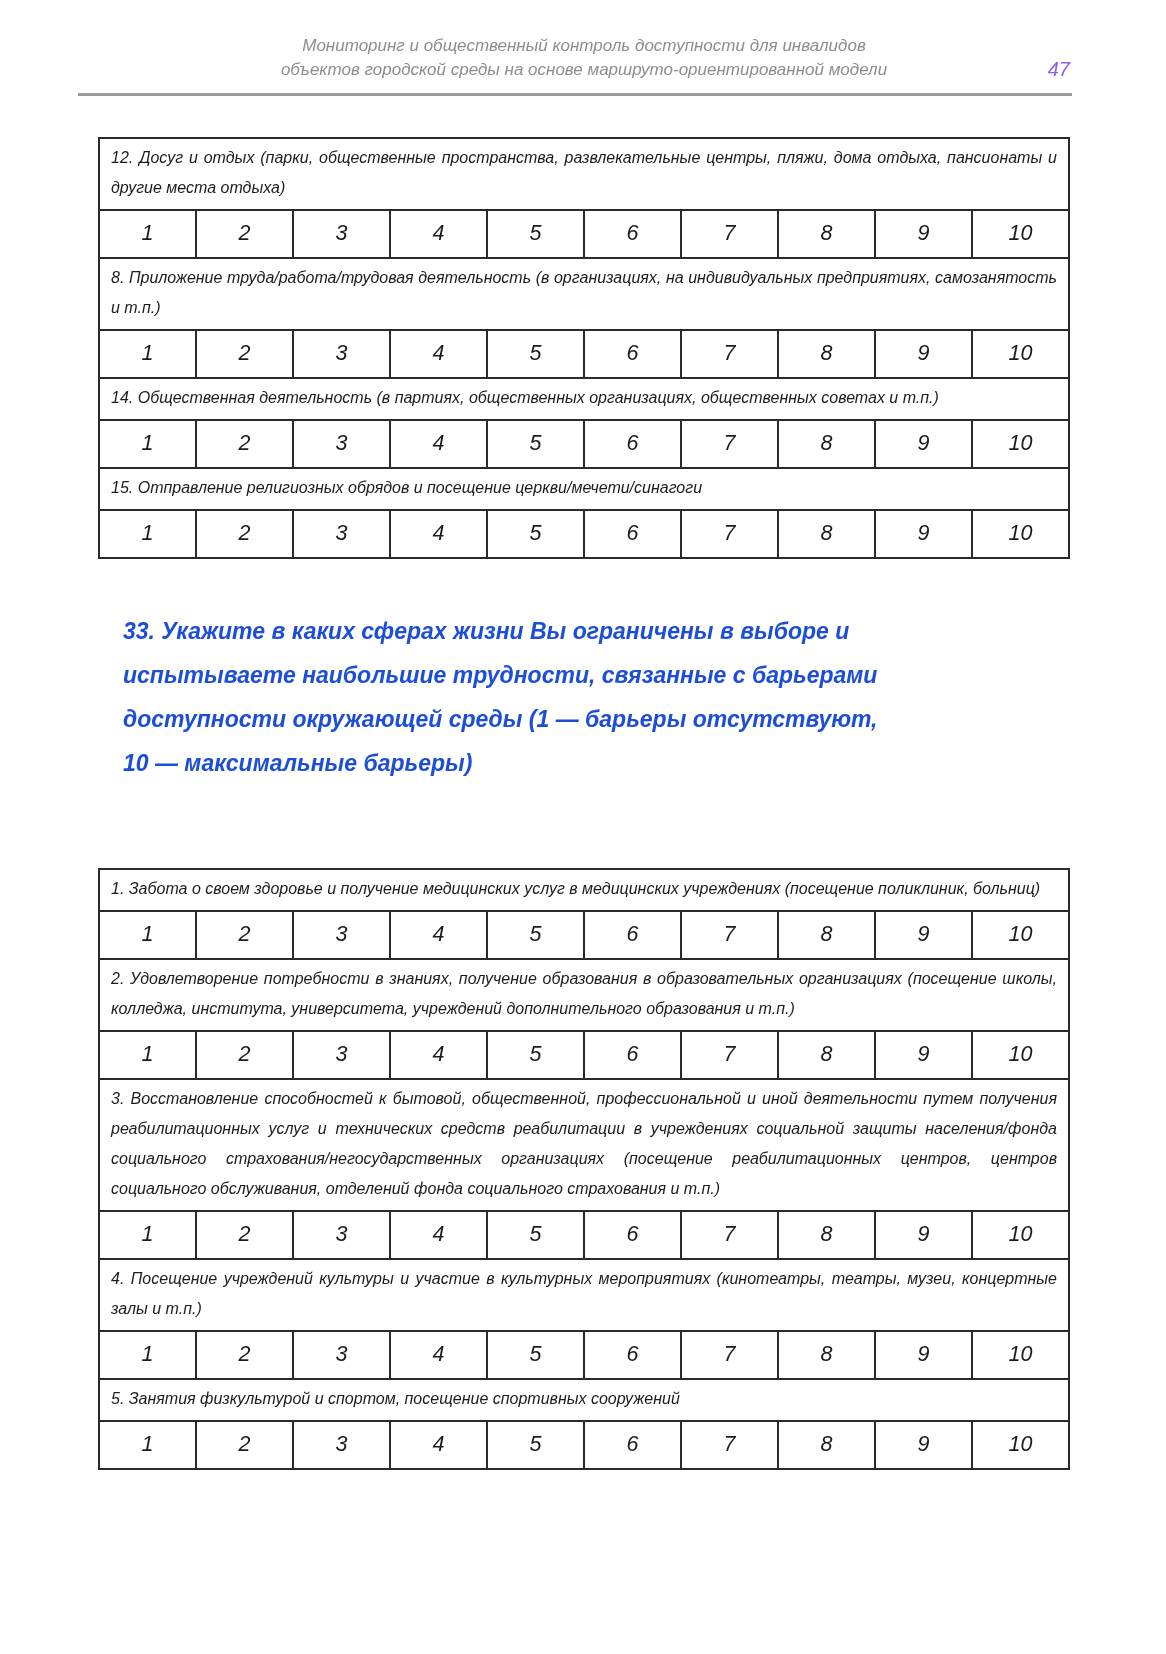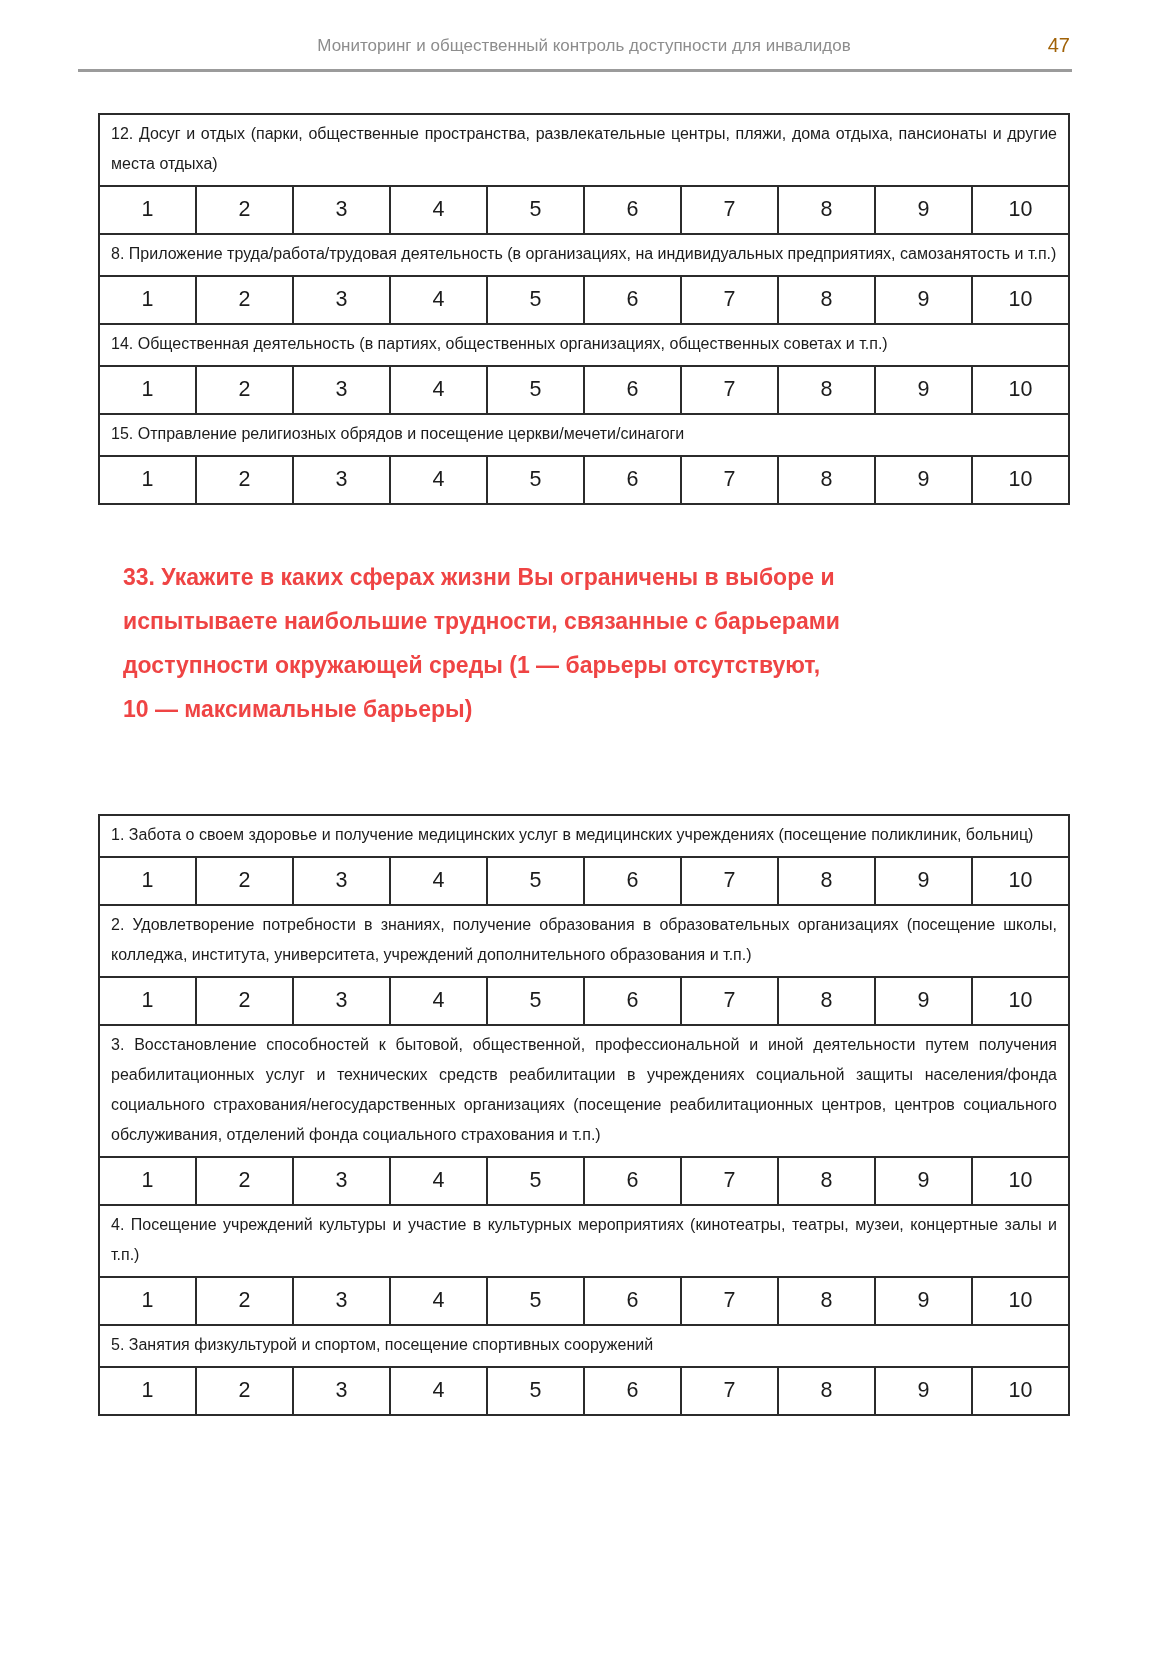--- a/index.html
+++ b/index.html
@@ -9,35 +9,36 @@
     height: 1654px;
     font-family: "Liberation Sans", "DejaVu Sans", sans-serif;
     color: #1c1c1c;
     overflow: hidden;
   }
   .page {
     position: relative;
     width: 1166px;
     height: 1654px;
     padding: 34px 96px 0 98px;
+    font-style: italic;
   }
   
   .doc-header {
     position: relative;
     text-align: center;
     color: #8d8d8d;
     font-size: 17px;
     line-height: 24px;
   }
   .doc-header .page-number {
     position: absolute;
     right: 0;
     bottom: 1px;
     font-size: 20px;
-    color: #a16207;
+    color: #8b5cf6;
   }
   .header-rule {
     border: none;
     border-top: 3px solid #9b9b9b;
     margin: 11px 0 0 -20px;
     width: calc(100% + 22px);
     height: 0;
   }
   
   table.scale-table {
@@ -61,31 +62,32 @@
   }
   #table-top { margin-top: 41px; }
   #table-barriers { margin-top: 83px; }
   
   .q33-heading {
     margin: 50px 0 0 25px;
     width: 870px;
     font-size: 23px;
     font-weight: bold;
     line-height: 44px;
-    color: #ef4444;
+    color: #1d4ed8;
     white-space: pre-line;
   }
 </style>
 </head>
 <body>
 
 <div class="page">
 
   <div class="doc-header">
     <div>Мониторинг и общественный контроль доступности для инвалидов</div>
+    <div>объектов городской среды на основе маршруто-ориентированной модели</div>
     <span class="page-number">47</span>
   </div>
 
   <hr class="header-rule">
 
   <table class="scale-table" id="table-top">
     <tbody>
         <tr>
           <td class="question" colspan="10">12. Досуг и отдых (парки, общественные пространства, развлекательные центры, пляжи, дома отдыха, пансионаты и другие места отдыха)</td>
         </tr>

